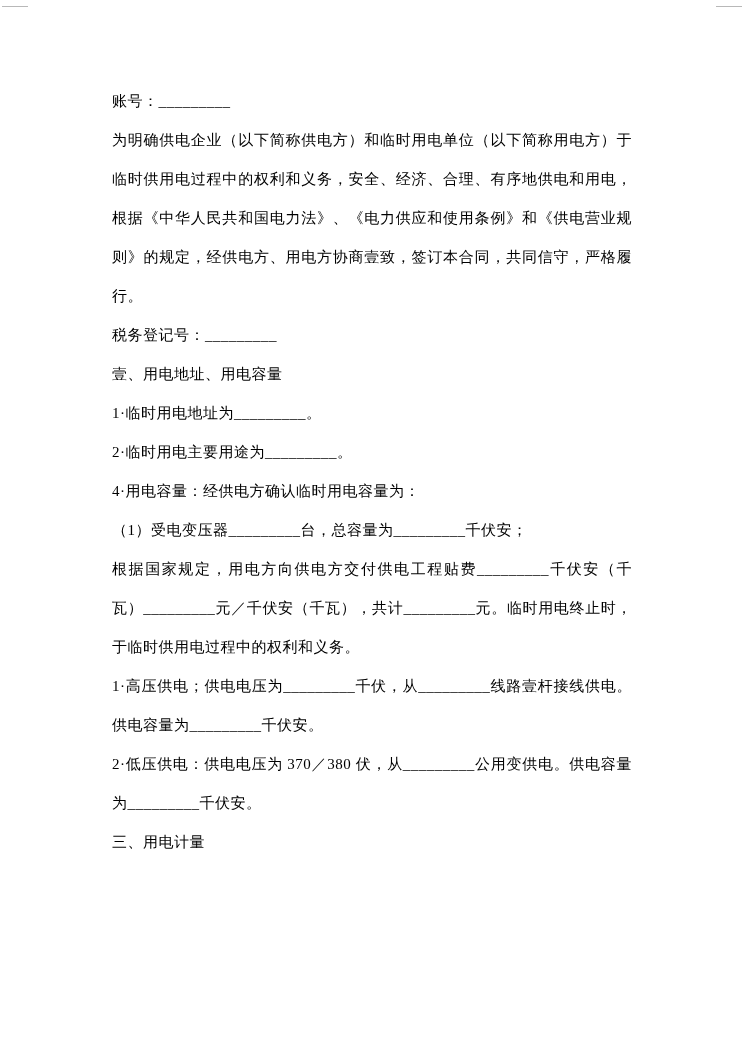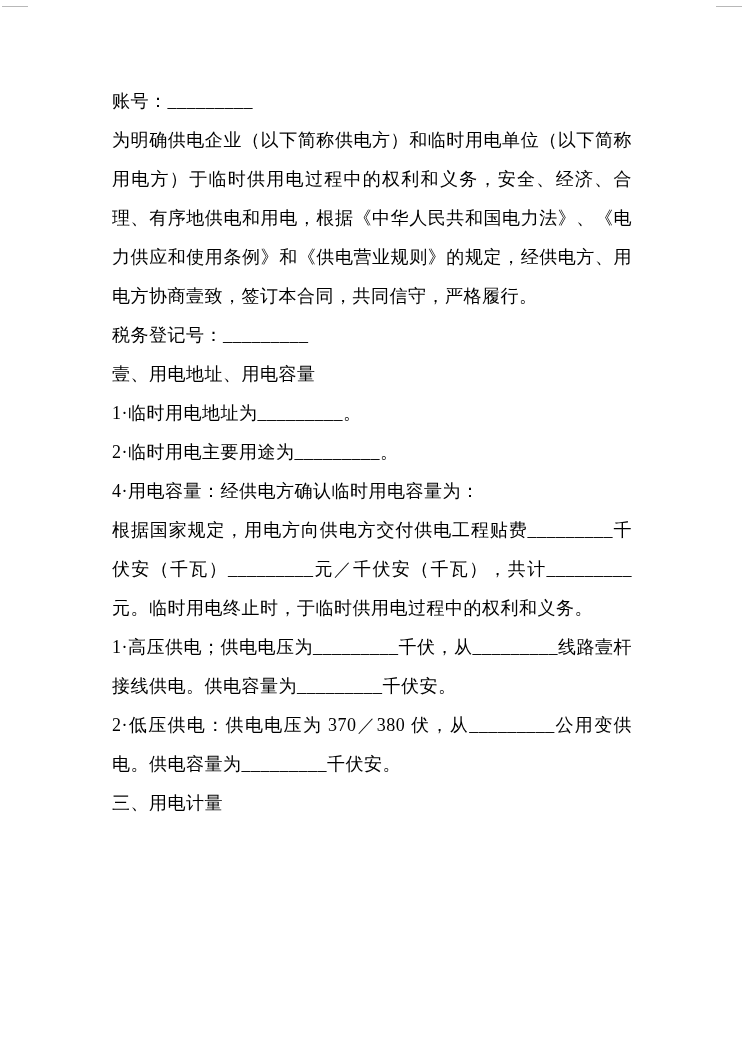--- a/index.html
+++ b/index.html
@@ -26,21 +26,21 @@
   .corner-mark.right { right: 2px; }
   .page {
     box-sizing: border-box;
     width: 744px;
     height: 1052px;
     padding: 82px 112px 0 112px;
   }
   .doc p {
     margin: 0;
     padding: 0;
-    font-size: 18px;
+    font-size: 15px;
     line-height: 39px;
     text-align: justify;
     letter-spacing: 0.5px;
     word-break: break-all;
   }
 </style>
 </head>
 <body>
 
 <div class="corner-mark left"></div>
@@ -48,18 +48,19 @@
 
 <div class="page">
   <div class="doc">
     <p>账号：_________</p>
     <p>为明确供电企业（以下简称供电方）和临时用电单位（以下简称用电方）于临时供用电过程中的权利和义务，安全、经济、合理、有序地供电和用电，根据《中华人民共和国电力法》、《电力供应和使用条例》和《供电营业规则》的规定，经供电方、用电方协商壹致，签订本合同，共同信守，严格履行。</p>
     <p>税务登记号：_________</p>
     <p>壹、用电地址、用电容量</p>
     <p>1·临时用电地址为_________。</p>
     <p>2·临时用电主要用途为_________。</p>
     <p>4·用电容量：经供电方确认临时用电容量为：</p>
+    <p>（1）受电变压器_________台，总容量为_________千伏安；</p>
     <p>根据国家规定，用电方向供电方交付供电工程贴费_________千伏安（千瓦）_________元／千伏安（千瓦），共计_________元。临时用电终止时，于临时供用电过程中的权利和义务。</p>
     <p>1·高压供电；供电电压为_________千伏，从_________线路壹杆接线供电。供电容量为_________千伏安。</p>
     <p>2·低压供电：供电电压为 370／380 伏，从_________公用变供电。供电容量为_________千伏安。</p>
     <p>三、用电计量</p>
   </div>
 </div>
 
 </body></html>

